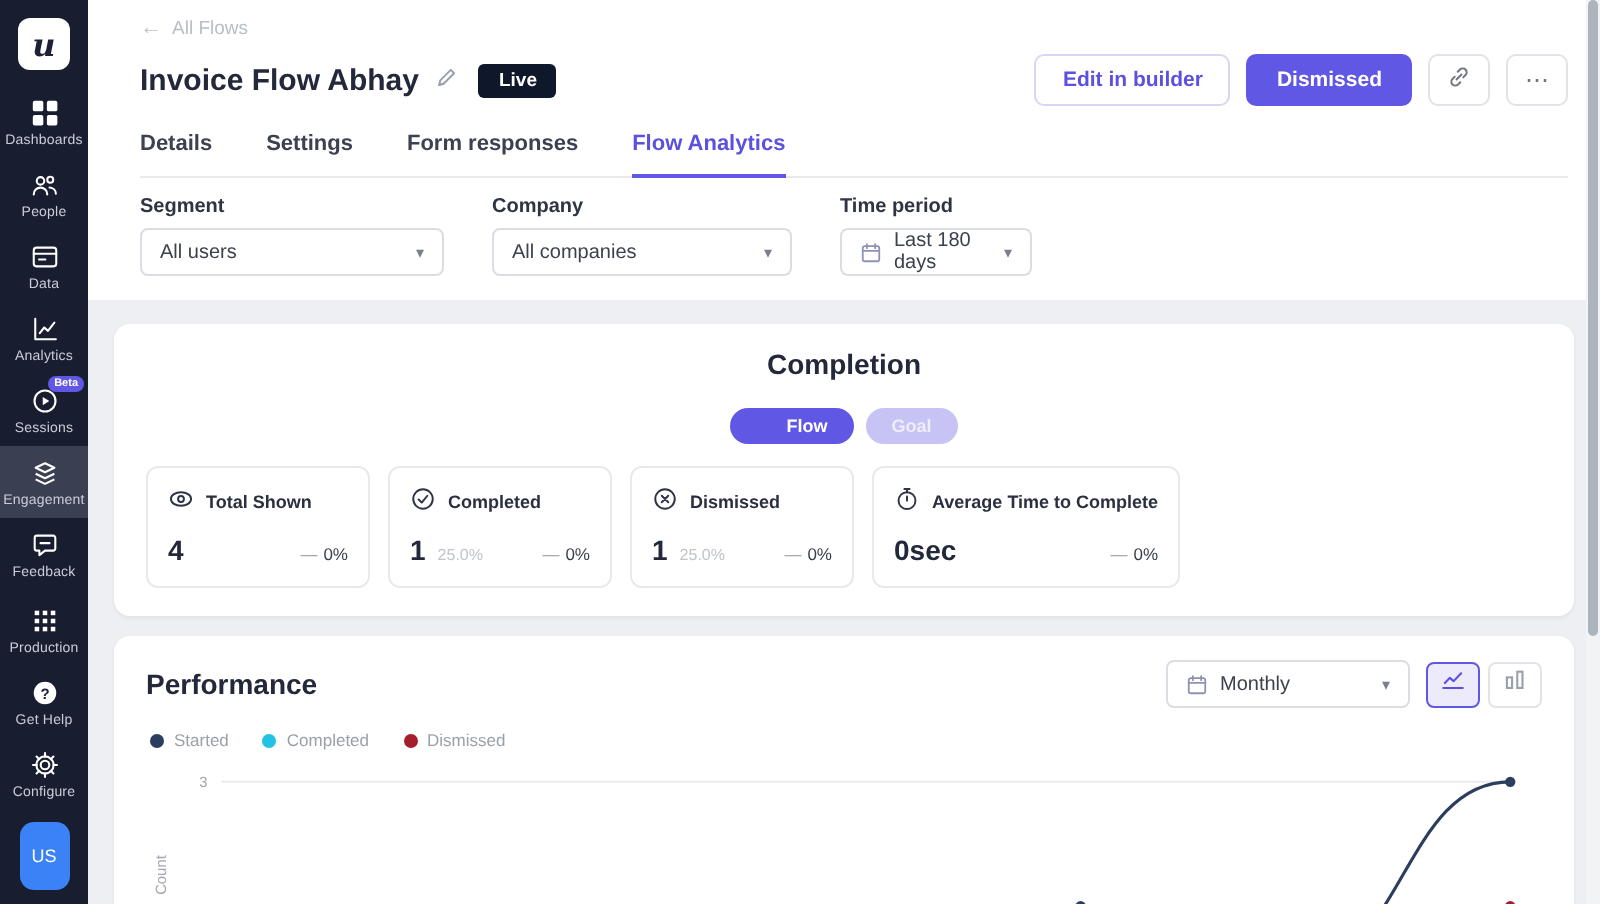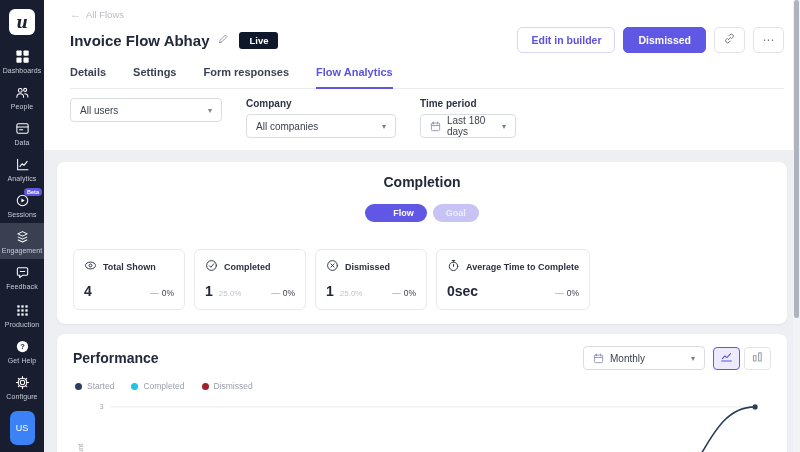--- a/index.html
+++ b/index.html
@@ -50,21 +50,21 @@
 
   
   .completion { padding:12px 16px 14px; }
   .completion-header { display:flex; align-items:center; gap:14px;flex-direction:column; }
   .sec-title { font-size:14px; font-weight:bold; color:#23283a; }
   .pill-group { display:flex; gap:6px; }
   .pill { font-size:9px; font-weight:bold; padding:4px 13px; border-radius:11px; border:none; cursor:pointer; font-family:inherit; }
   .pill.on { background:#6157e5; color:#fff;padding-left:28px; }
   .pill.off { background:#c7c3f4; color:#eeedfc; }
   .stats-row { display:flex; gap:9px; margin-top:11px; }
-  .stat-card { border:1px solid #e7e9ee; border-radius:6px; padding:9px 10px 10px; min-width:112px;margin-top:16px; }
+  .stat-card { border:1px solid #e7e9ee; border-radius:6px; padding:9px 10px 10px; min-width:112px; }
   .stat-top { display:flex; align-items:center; gap:6px; font-size:9px; font-weight:bold; color:#2b3040; white-space:nowrap; }
   .stat-top svg { color:#2e3446; flex-shrink:0; }
   .stat-bottom { display:flex; align-items:baseline; margin-top:9px; }
   .stat-value { font-size:14px; font-weight:bold; color:#23283a; }
   .stat-sub { font-size:8px; color:#bfc4cd; margin-left:6px; }
   .stat-delta { margin-left:auto; font-size:8.5px; color:#3a3f4c; padding-left:16px; white-space:nowrap; }
   .stat-delta .dash { color:#9aa0aa; margin-right:3px; }
 
   
   .performance { padding:12px 16px; flex:1; }
@@ -241,20 +241,21 @@
       <nav class="tabs">
         <div class="tab">Details</div>
         <div class="tab">Settings</div>
         <div class="tab">Form responses</div>
         <div class="tab active">Flow Analytics</div>
       </nav>
     </header>
 
     <div class="filters">
       <div class="filter">
+        <span class="filter-label">Segment</span>
         <div class="select sel-wide">
           <span>All users</span>
           <span class="caret">▾</span>
         </div>
       </div>
       <div class="filter">
         <span class="filter-label">Company</span>
         <div class="select sel-mid">
           <span>All companies</span>
           <span class="caret">▾</span>

